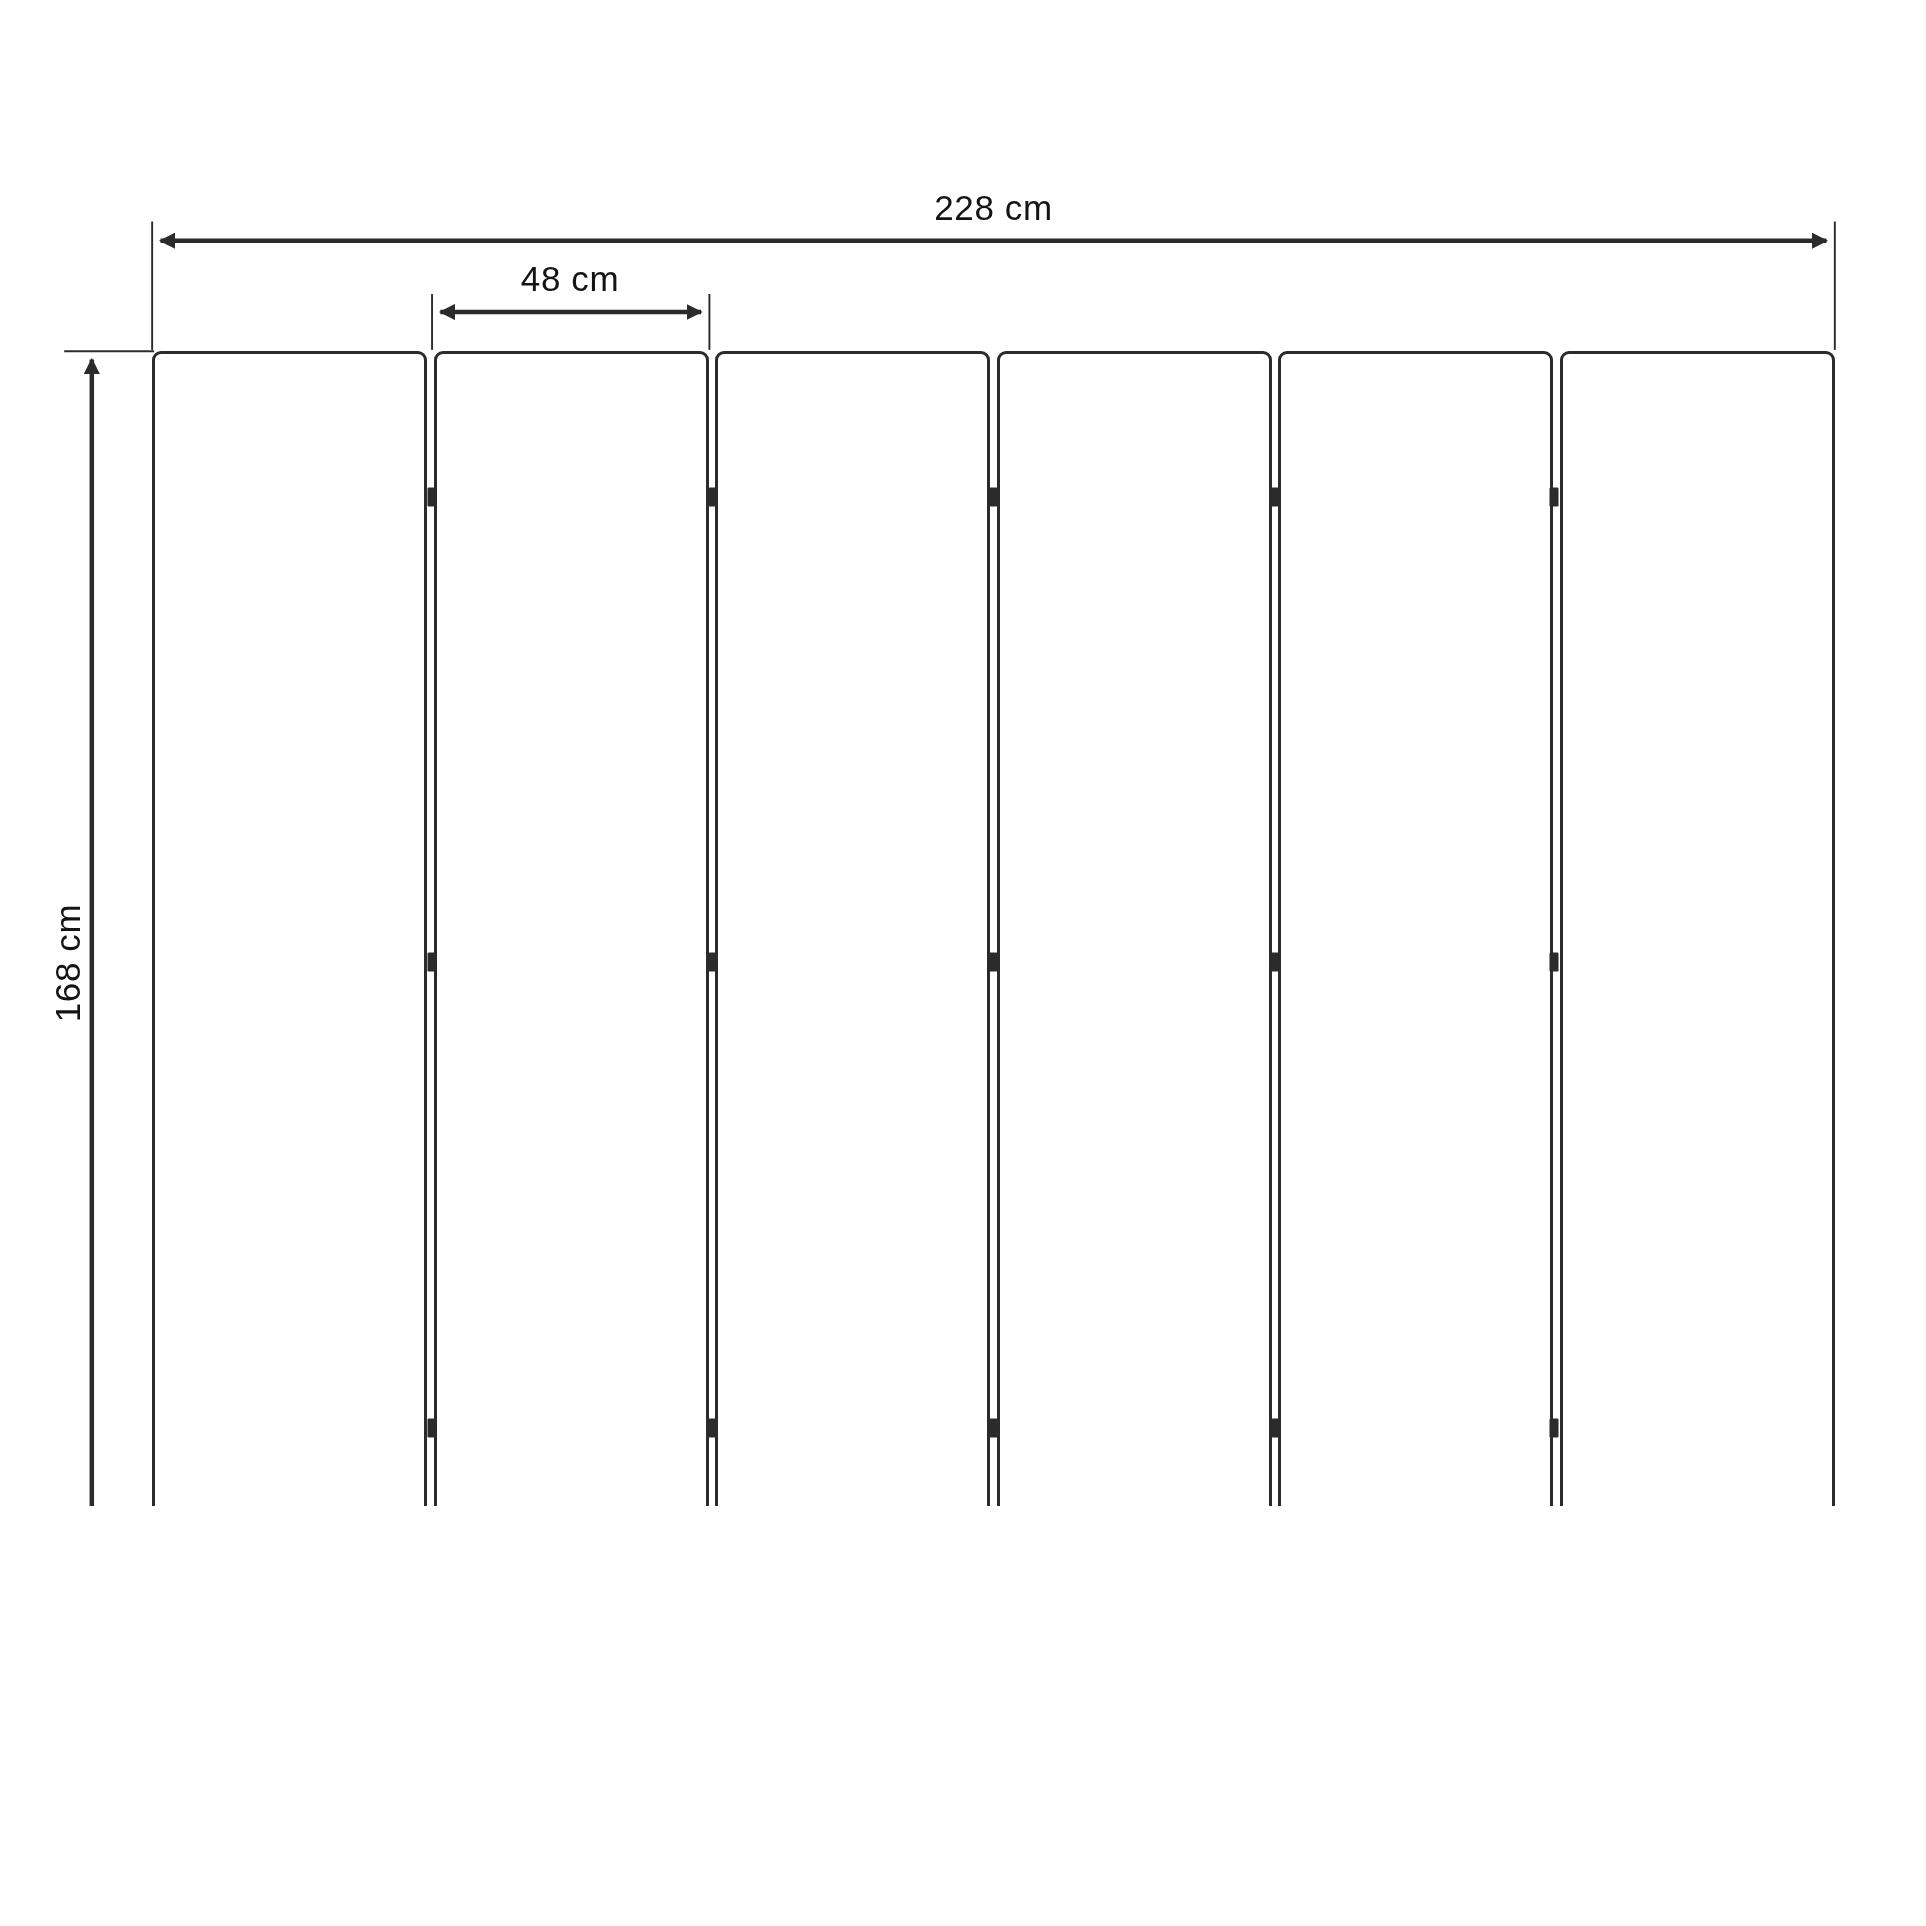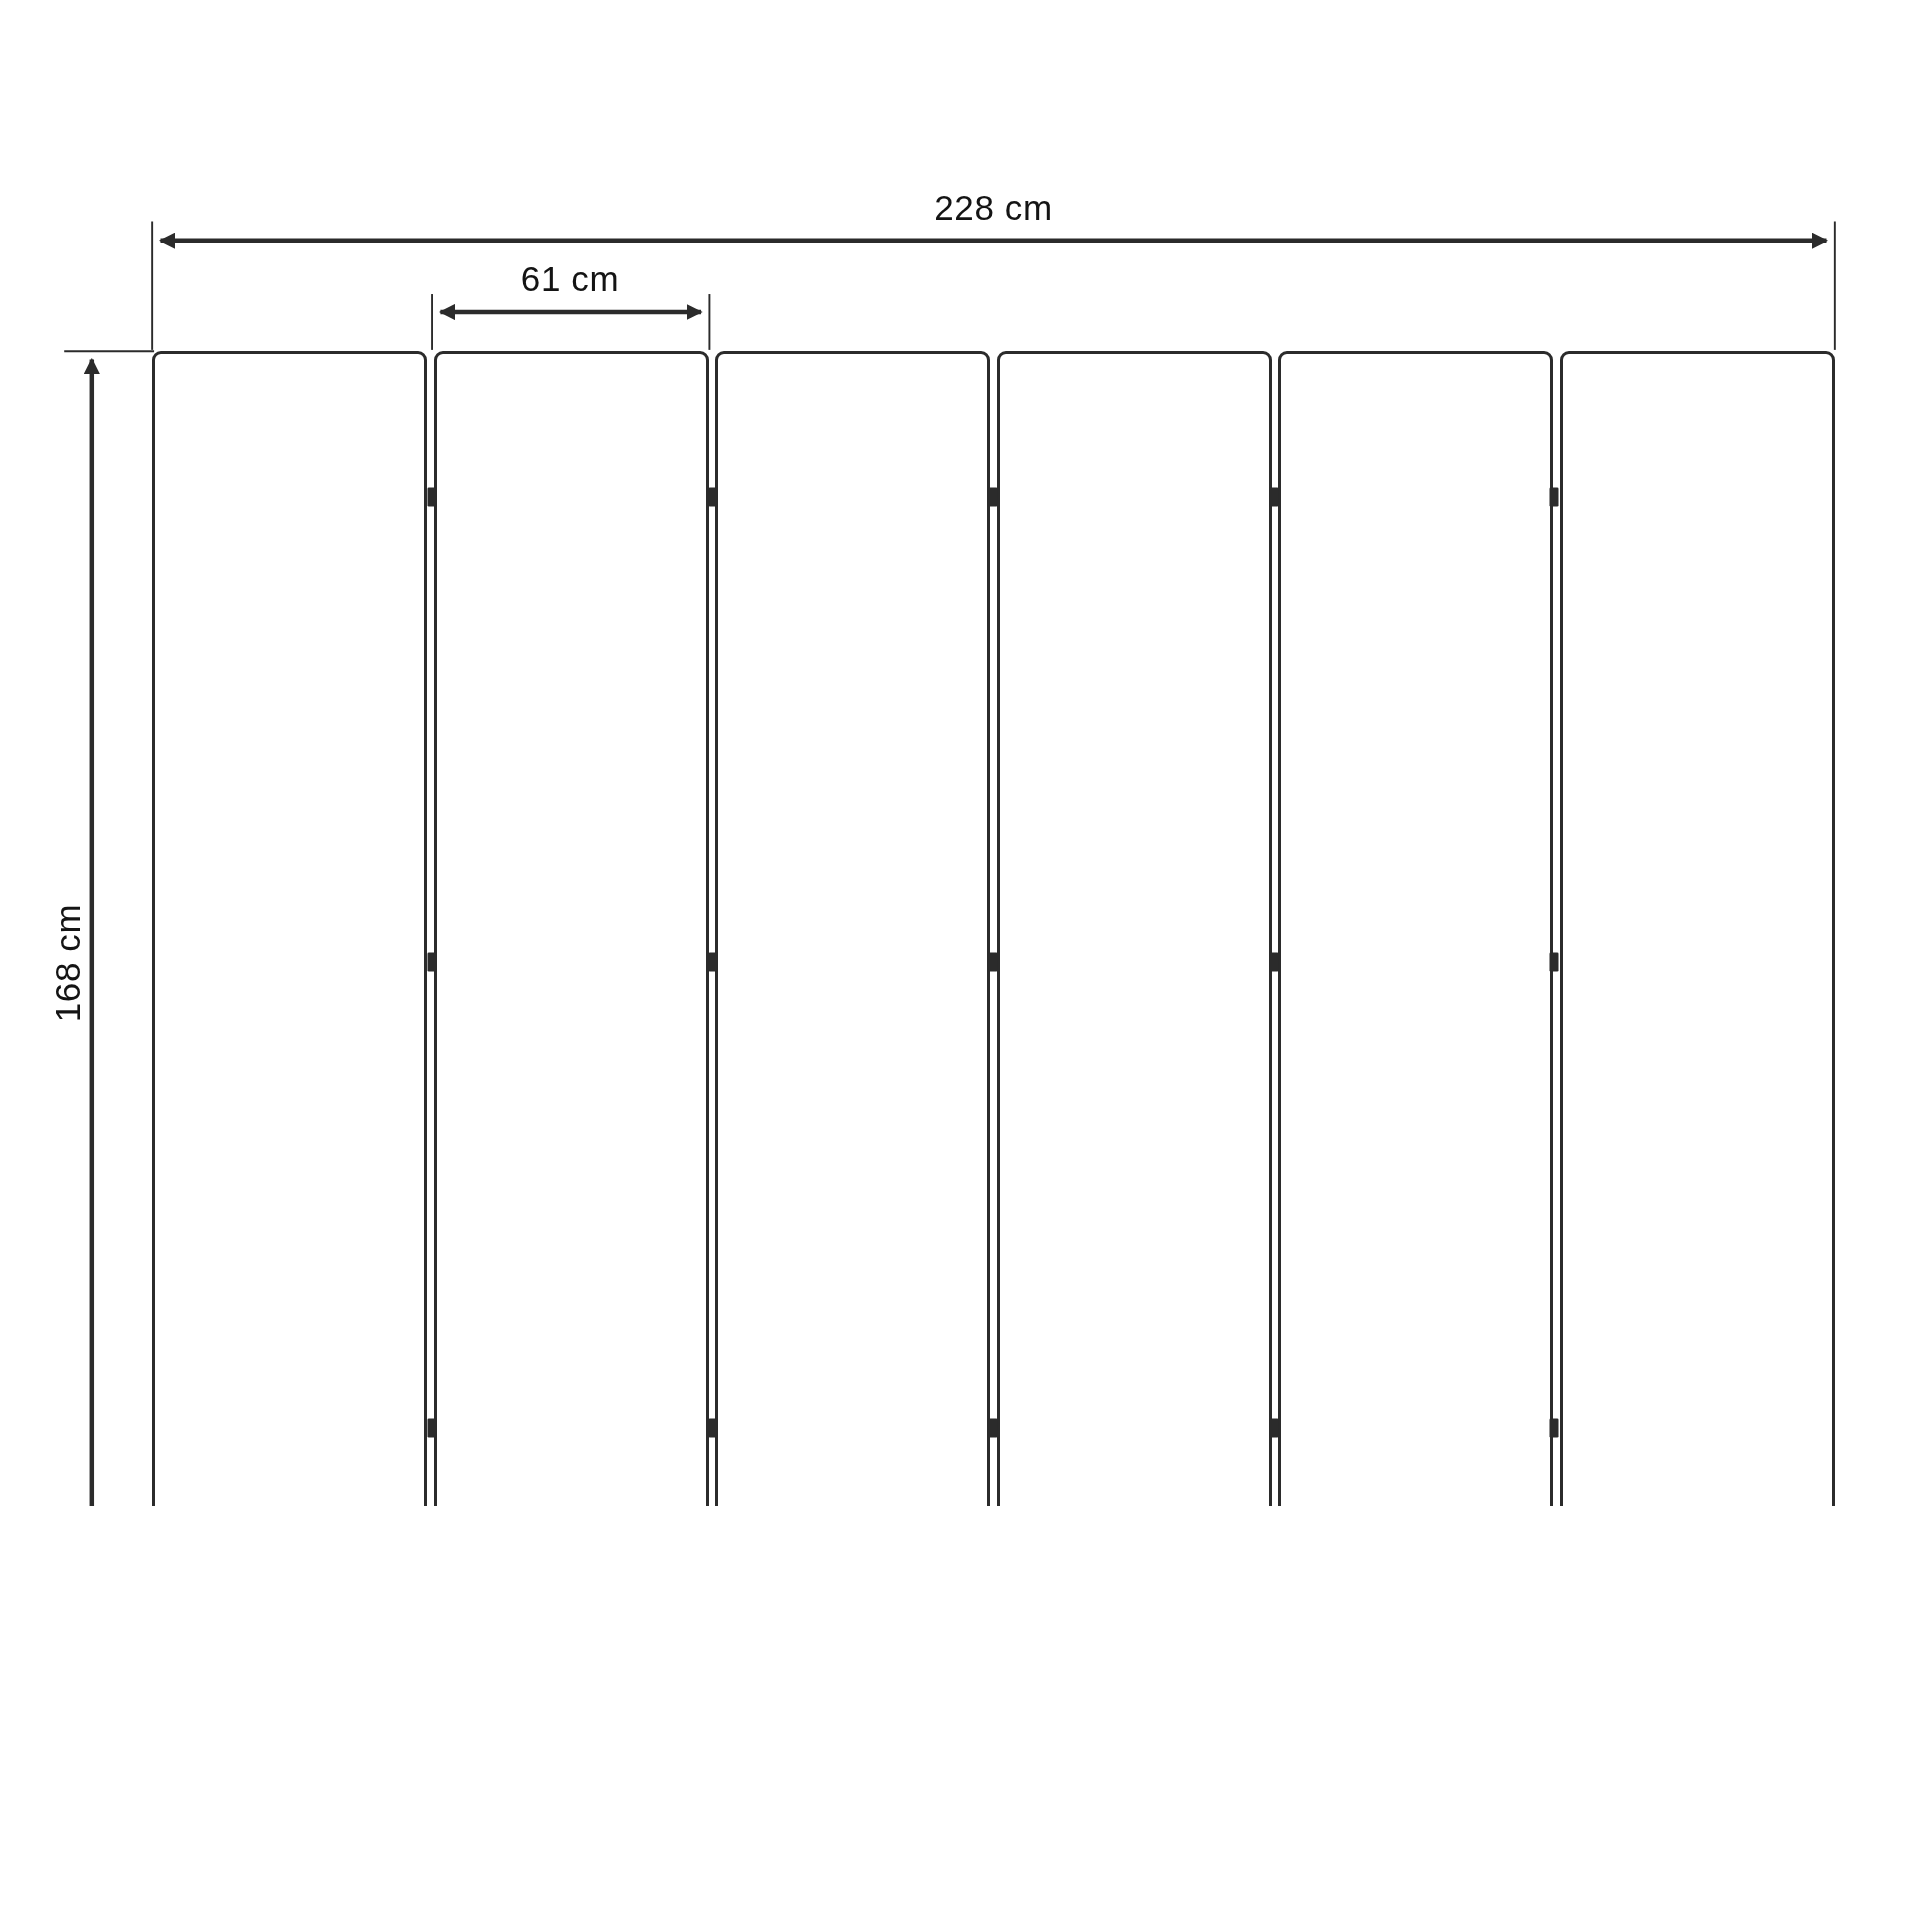--- a/index.html
+++ b/index.html
@@ -95,21 +95,21 @@
     <line x1="100" y1="547" x2="240" y2="547" stroke="#2b2b2b" stroke-width="3"></line>
     <line x1="100" y1="2452" x2="240" y2="2452" stroke="#2b2b2b" stroke-width="3"></line>
 
     <line x1="250" y1="375" x2="2845" y2="375" stroke="#2b2b2b" stroke-width="7" marker-start="url(#arrow)" marker-end="url(#arrow)"></line>
     <line x1="686" y1="486" x2="1092" y2="486" stroke="#2b2b2b" stroke-width="7" marker-start="url(#arrow)" marker-end="url(#arrow)"></line>
     <line x1="143" y1="560" x2="143" y2="2439" stroke="#2b2b2b" stroke-width="7" marker-start="url(#arrow)" marker-end="url(#arrow)"></line>
   </svg>
 
   <div id="label-total-width" class="dim-label">228 cm</div>
 
-  <div id="label-panel-width" class="dim-label">61 cm</div>
+  <div id="label-panel-width" class="dim-label">48 cm</div>
 
   <div id="label-height" class="dim-label">168 cm</div>
 
   <div id="panel-row">
       <div class="panel"></div>
       <div class="panel"></div>
       <div class="panel"></div>
       <div class="panel"></div>
       <div class="panel"></div>
       <div class="panel"></div>

